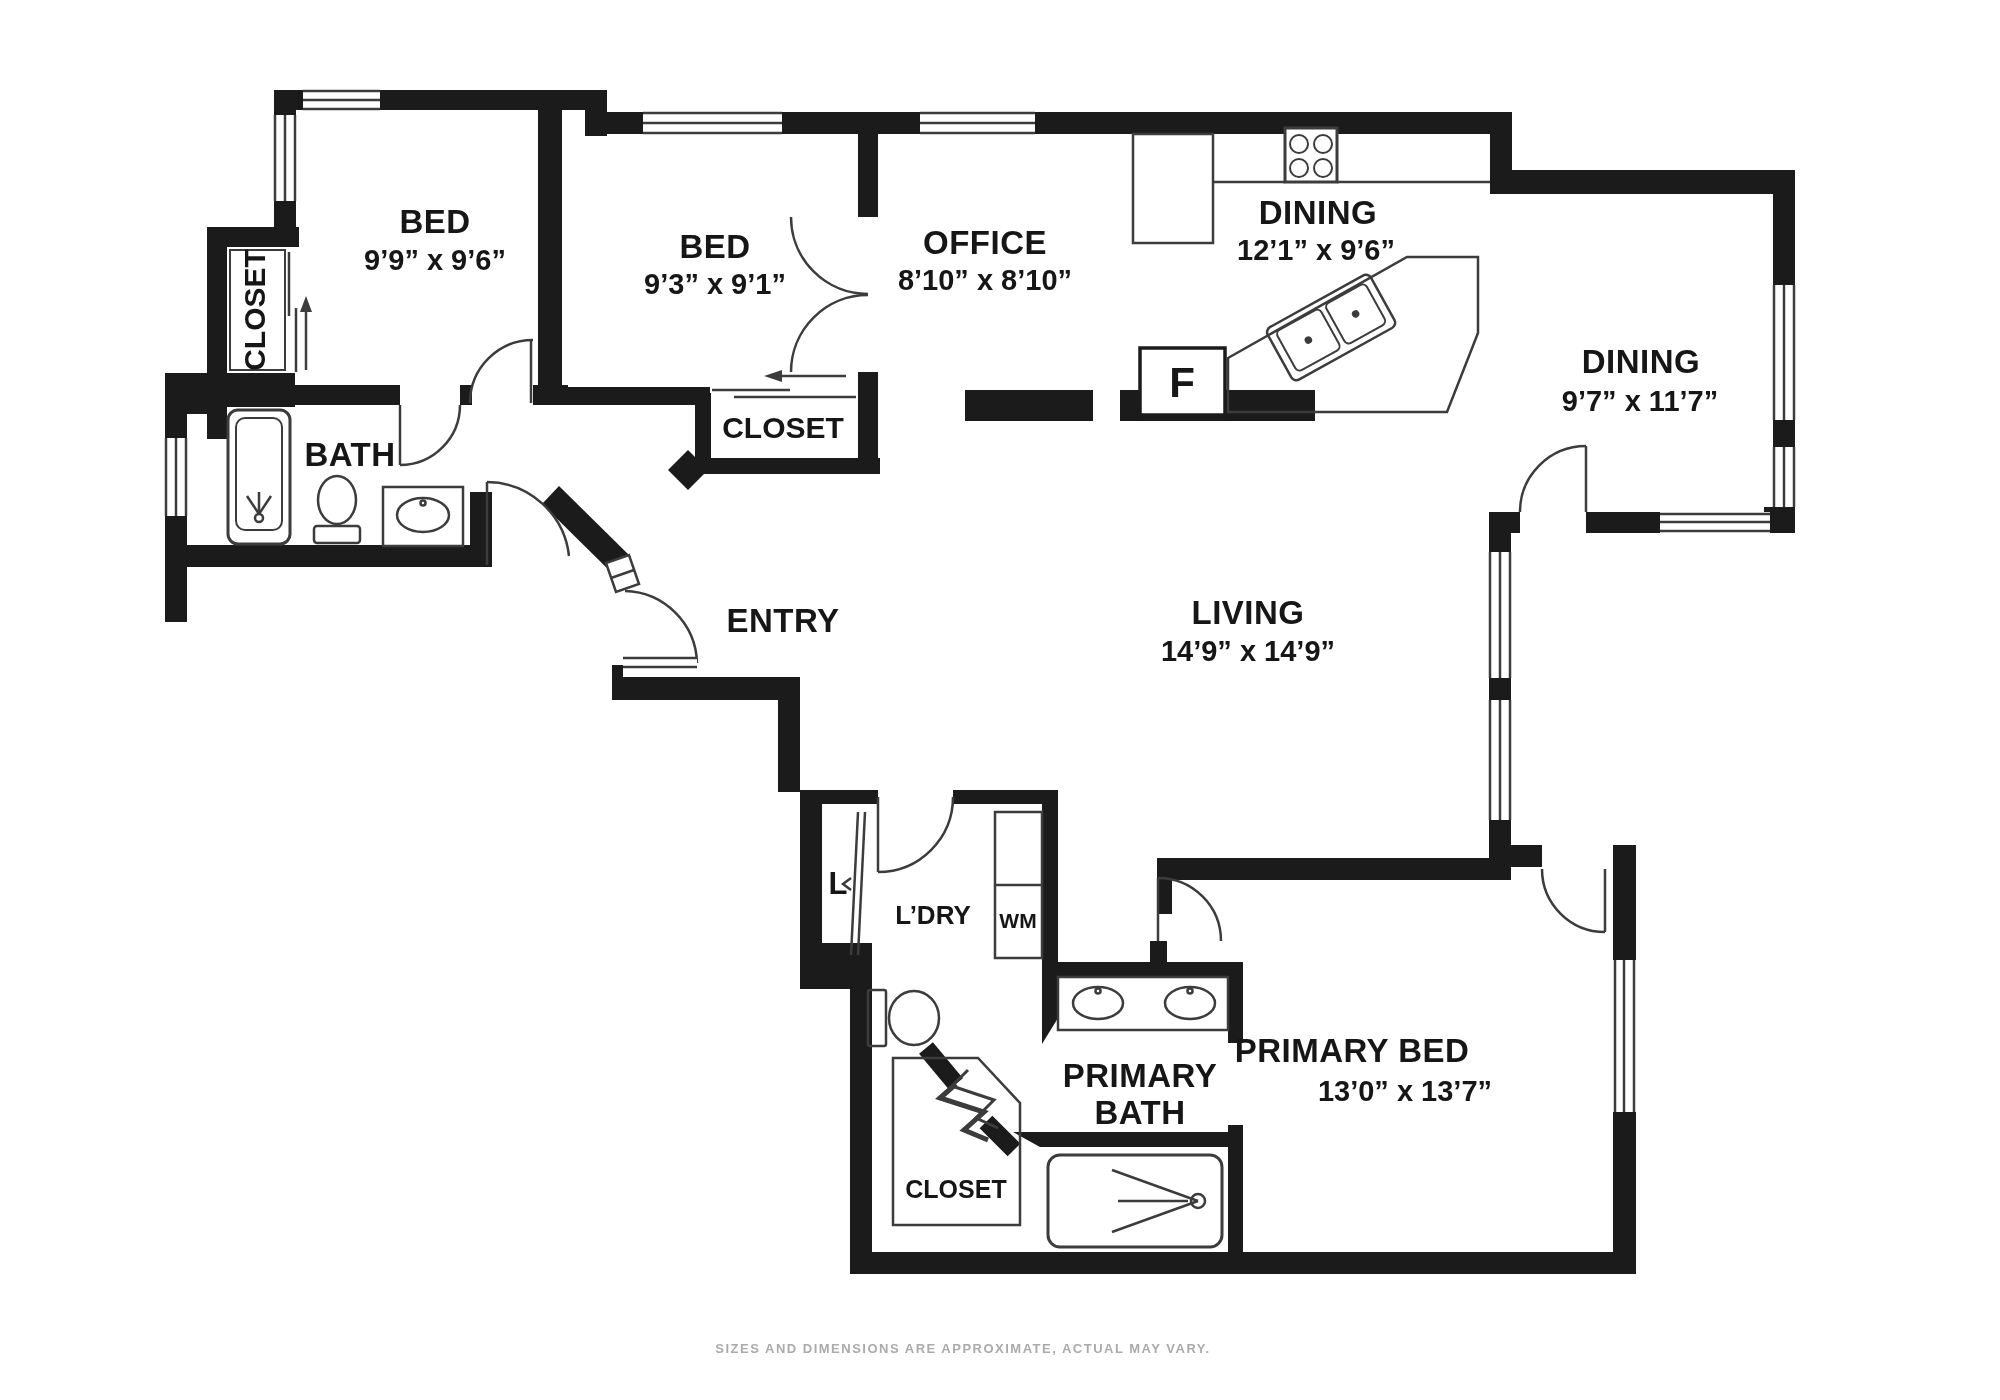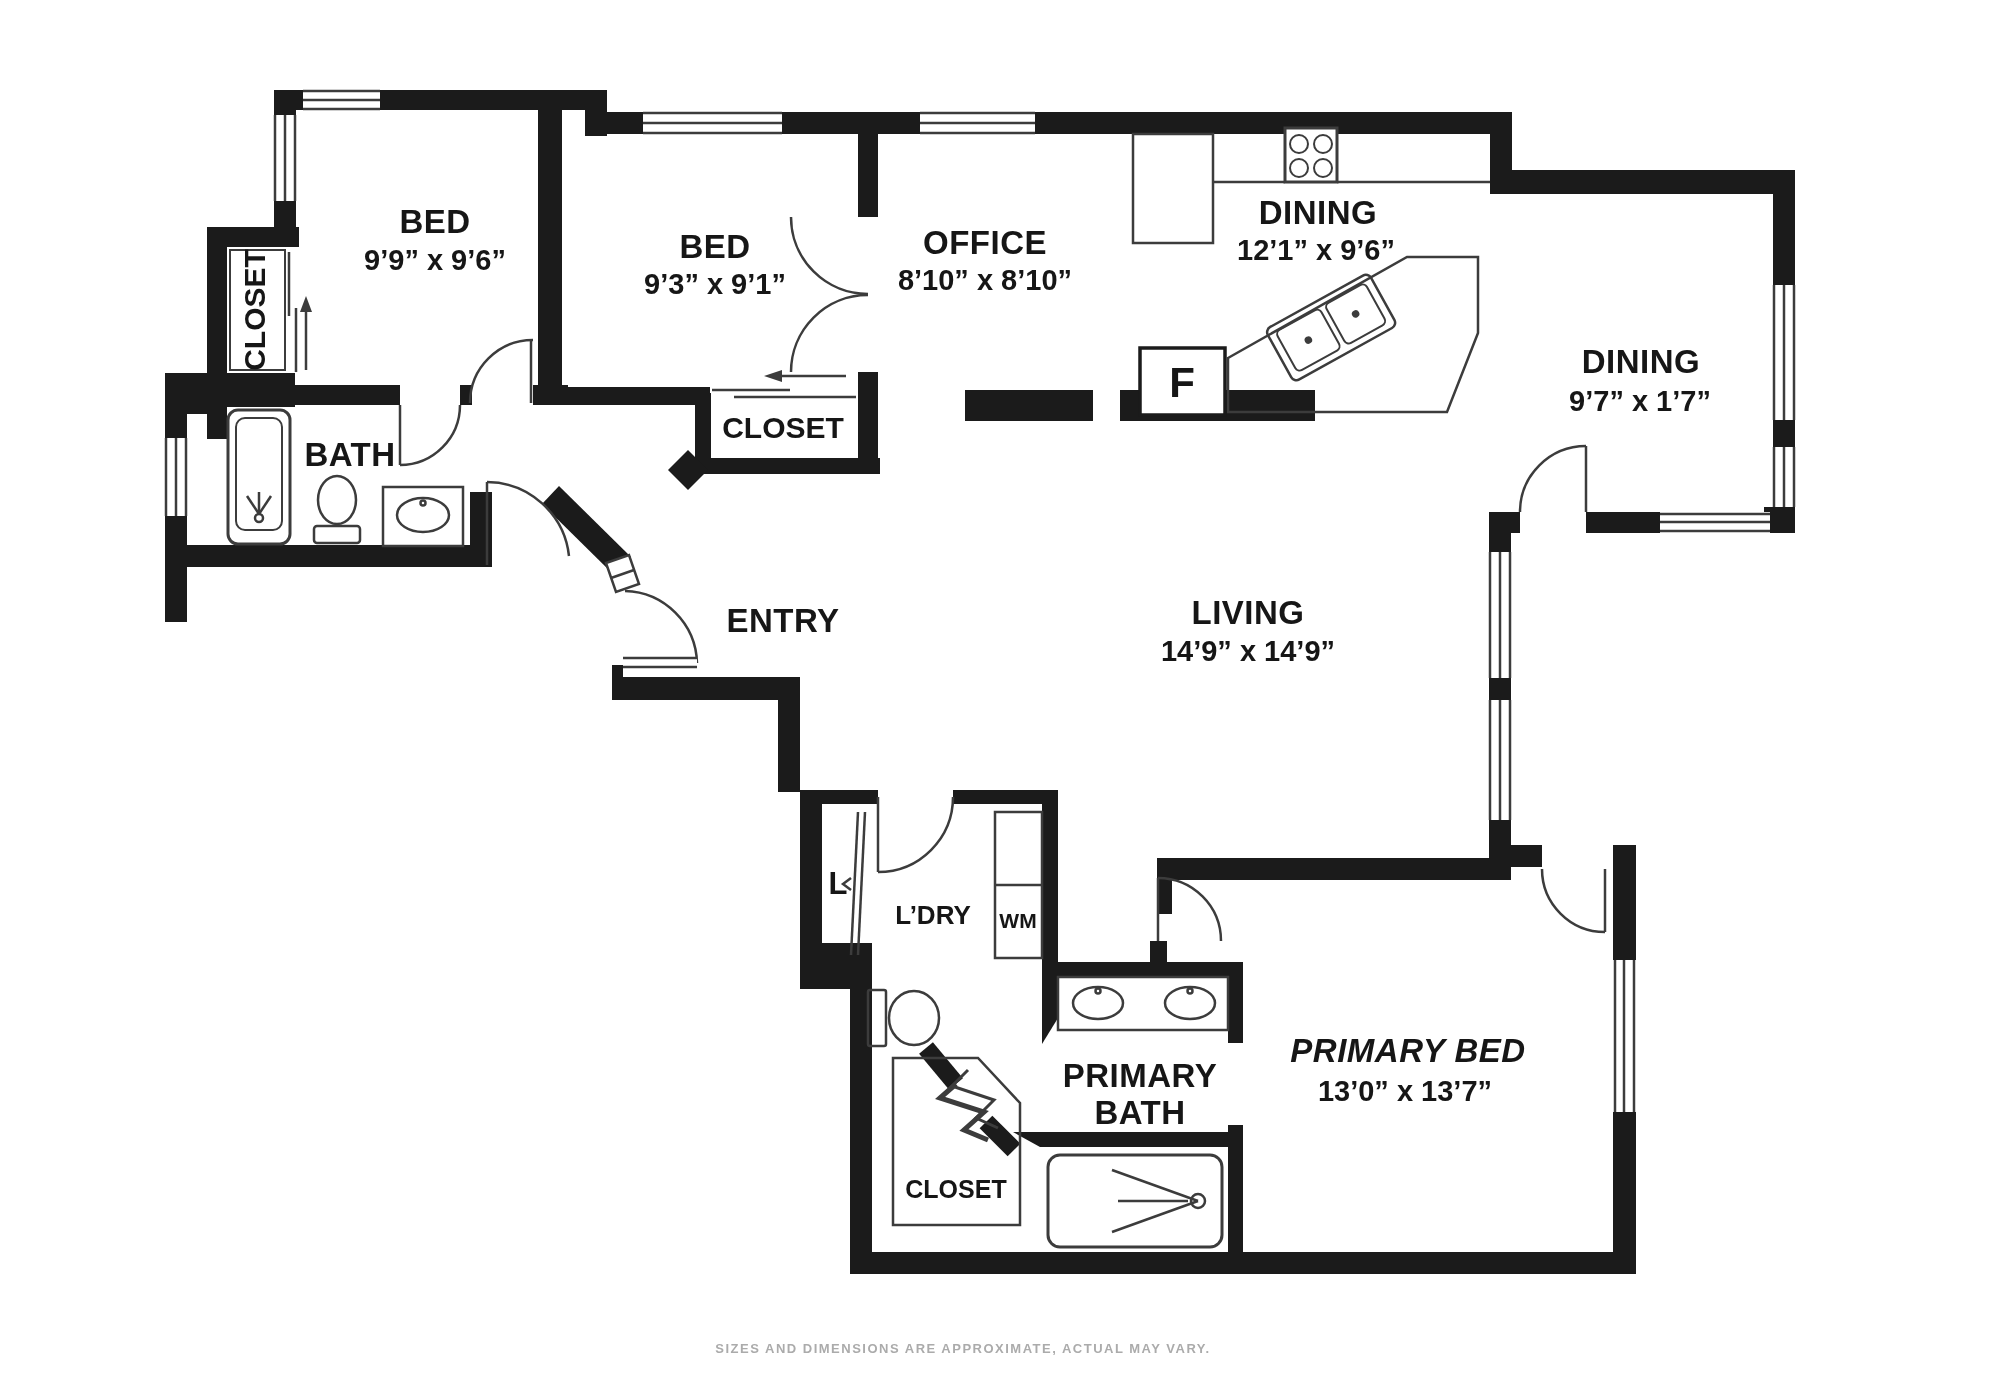--- a/index.html
+++ b/index.html
@@ -316,26 +316,26 @@
 <div class="lbl room-name" style="left:715px;top:247px;">BED</div>
 <div class="lbl room-dims" style="left:715px;top:284px;">9’3” x 9’1”</div>
 
 <div class="lbl room-name" style="left:985px;top:243px;">OFFICE</div>
 <div class="lbl room-dims" style="left:985px;top:280px;">8’10” x 8’10”</div>
 
 <div class="lbl room-name" style="left:1318px;top:213px;">DINING</div>
 <div class="lbl room-dims" style="left:1316px;top:250px;">12’1” x 9’6”</div>
 
 <div class="lbl room-name" style="left:1641px;top:362px;">DINING</div>
-<div class="lbl room-dims" style="left:1640px;top:401px;">9’7” x 1’7”</div>
+<div class="lbl room-dims" style="left:1640px;top:401px;">9’7” x 11’7”</div>
 
 <div class="lbl room-name" style="left:1248px;top:613px;">LIVING</div>
 <div class="lbl room-dims" style="left:1248px;top:651px;">14’9” x 14’9”</div>
 
-<div class="lbl room-name" style="left:1408px;top:1051px;font-style:italic;">PRIMARY BED</div>
+<div class="lbl room-name" style="left:1352px;top:1051px;">PRIMARY BED</div>
 <div class="lbl room-dims" style="left:1405px;top:1091px;">13’0” x 13’7”</div>
 
 <div class="lbl room-name" style="left:1140px;top:1076px;">PRIMARY</div>
 <div class="lbl room-name" style="left:1140px;top:1113px;">BATH</div>
 
 <div class="lbl room-name" style="left:350px;top:455px;">BATH</div>
 <div class="lbl room-name" style="left:783px;top:621px;">ENTRY</div>
 <div class="lbl ldry" style="left:933px;top:916px;">L’DRY</div>
 
 <div class="lbl closet vertical" style="left:255px;top:310px;">CLOSET</div>

